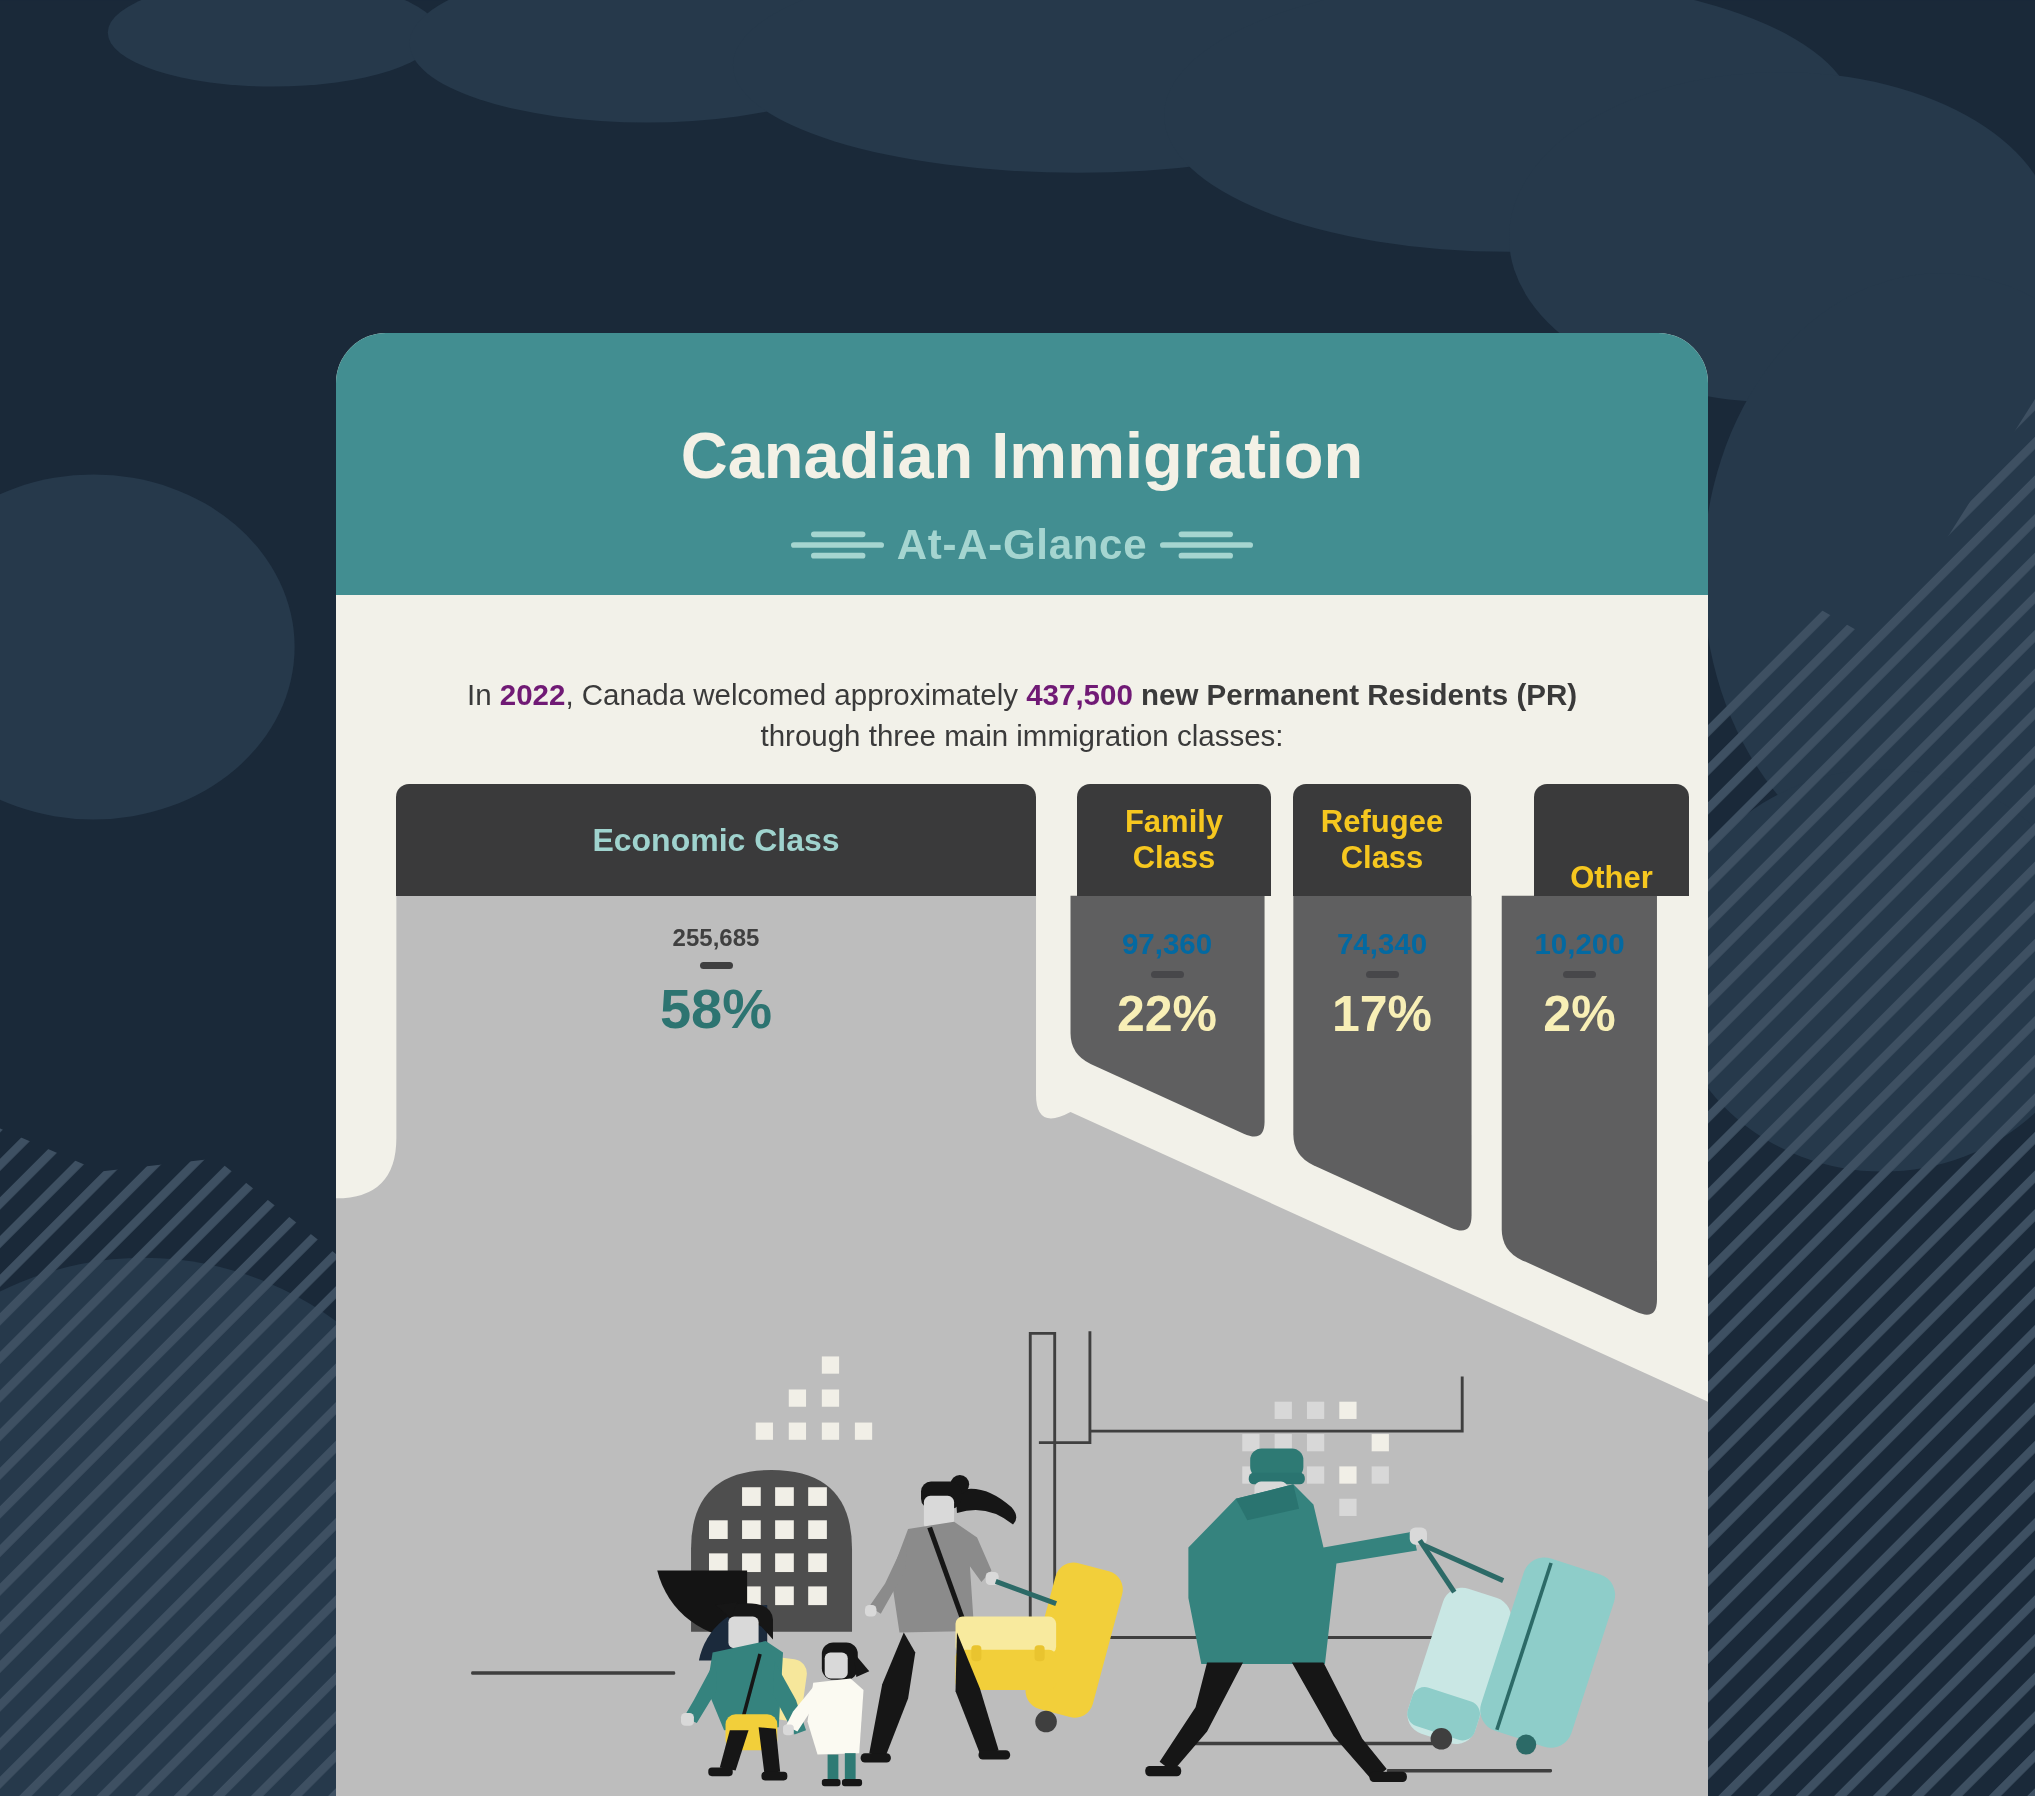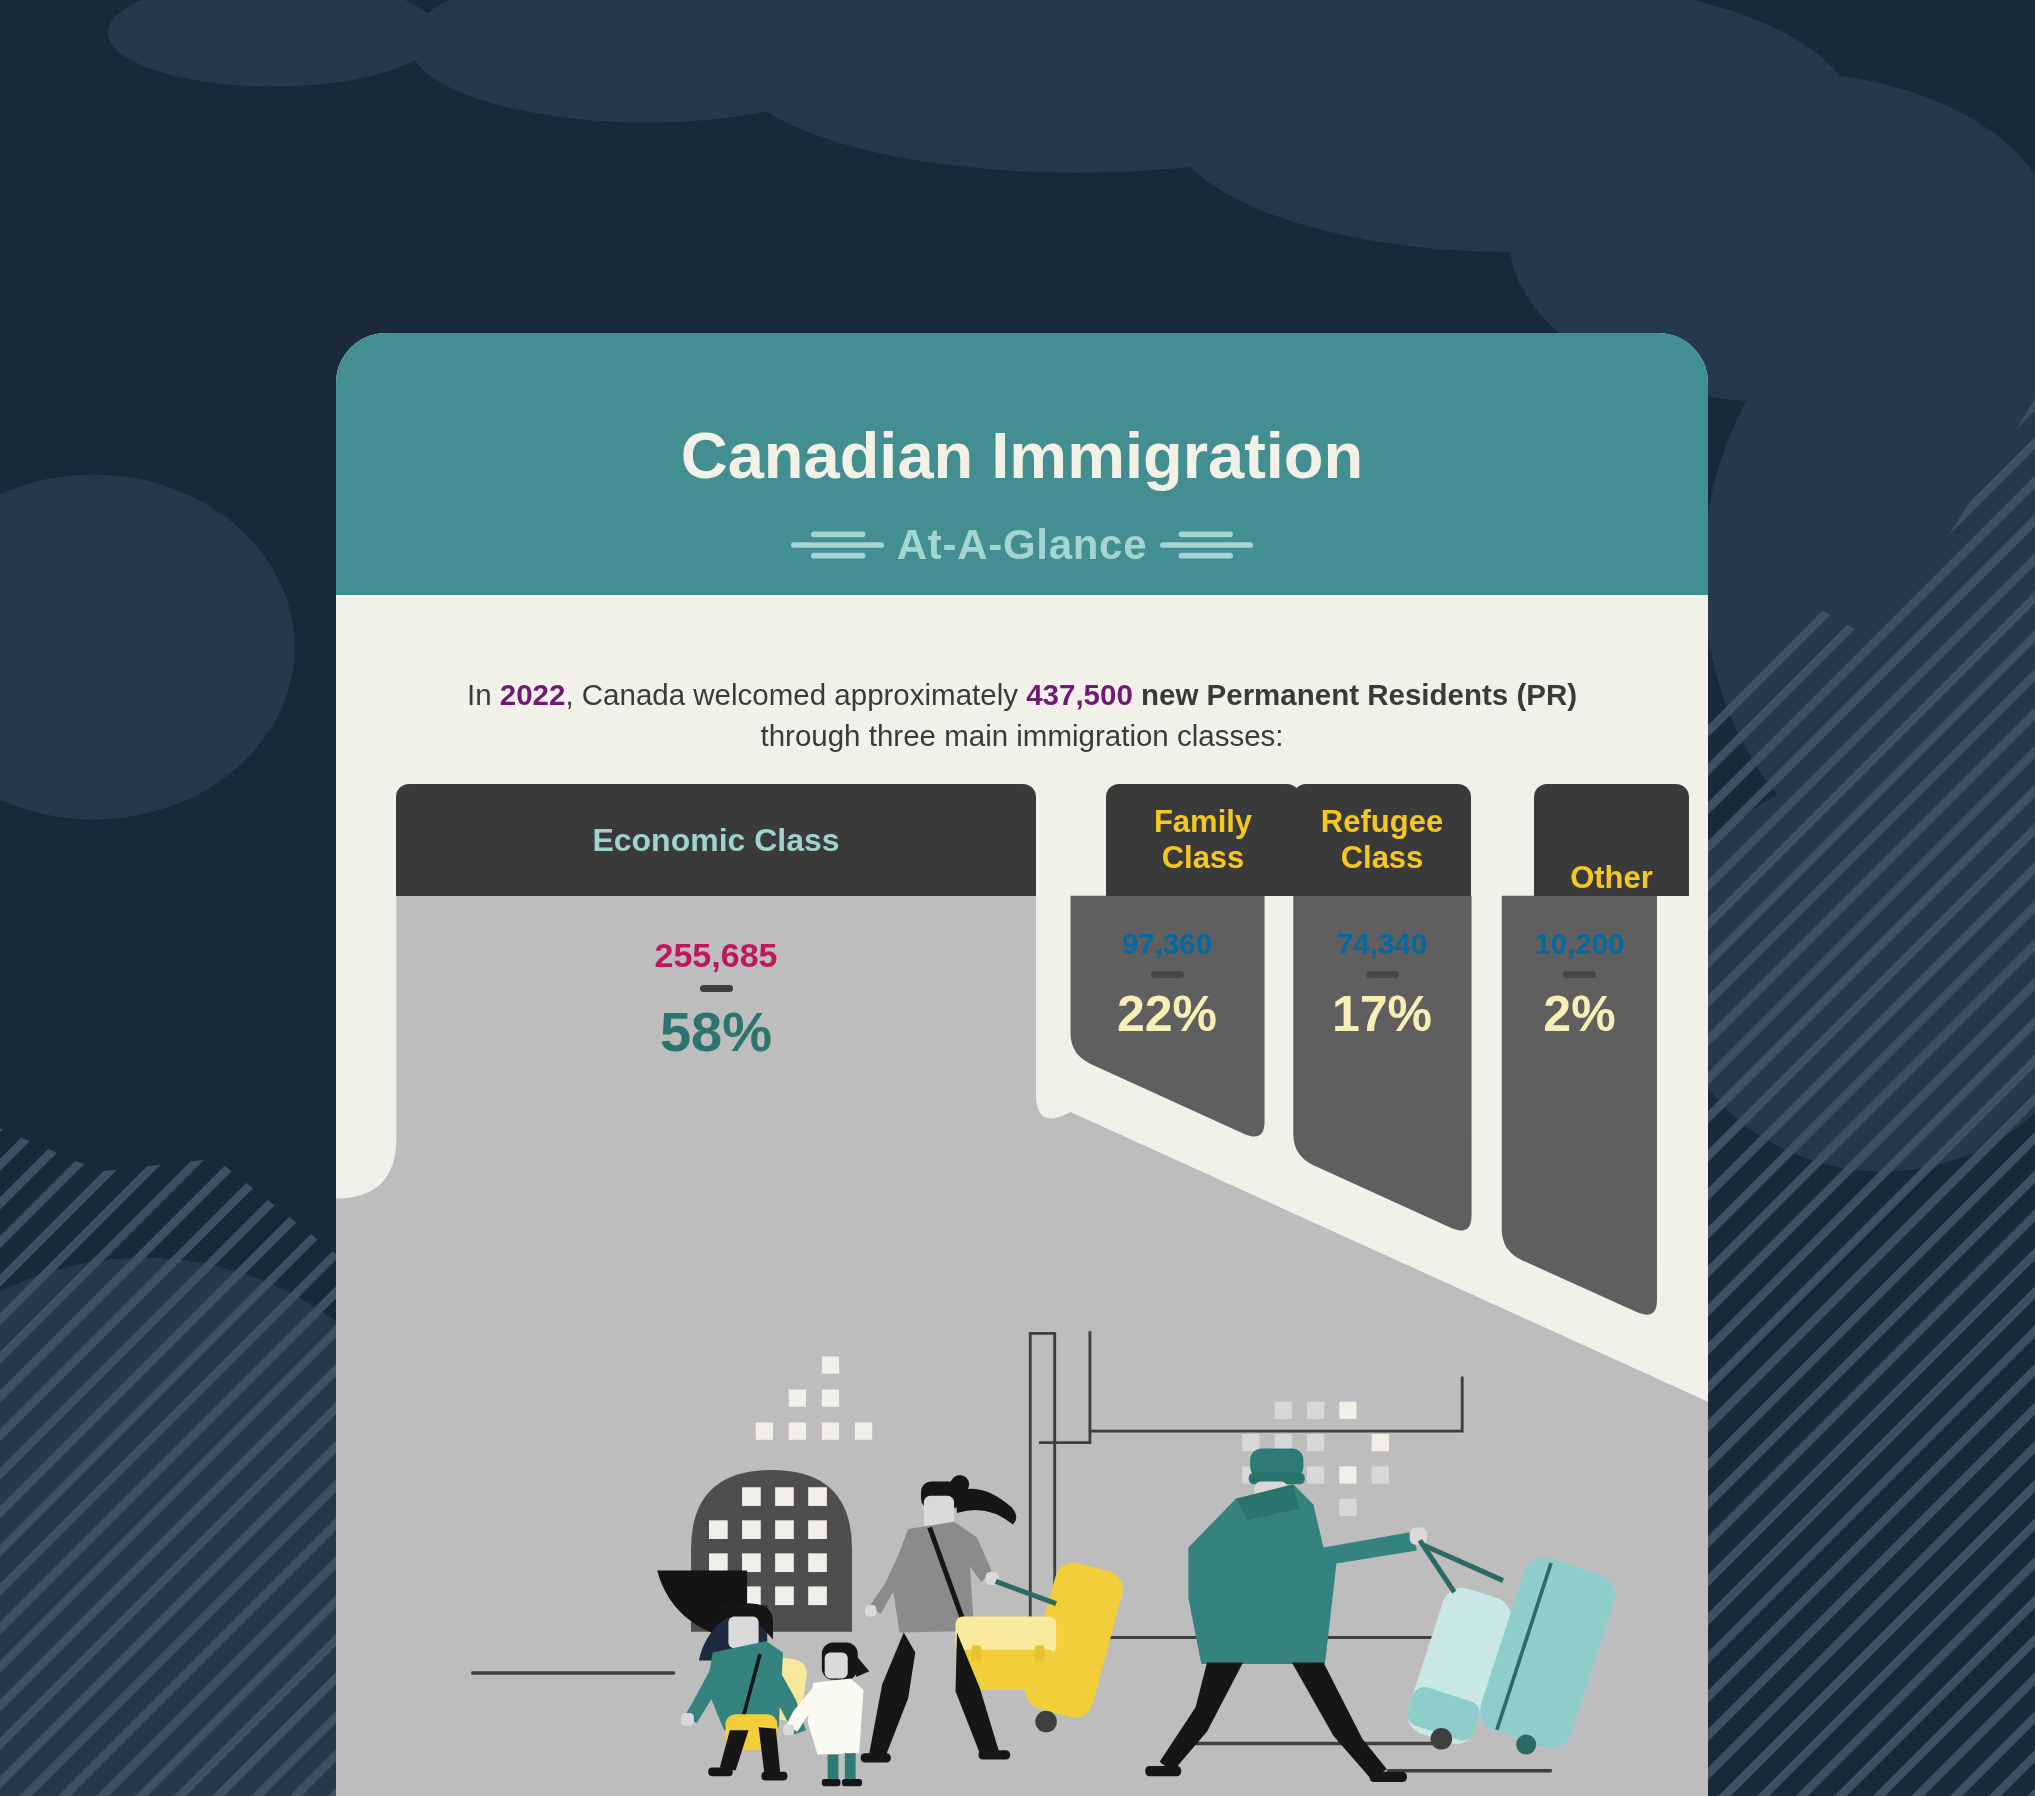--- a/index.html
+++ b/index.html
@@ -23,25 +23,25 @@
          font-size:29.5px;line-height:41px;color:#3a3a3a;}
   .pink{color:#701a75;font-weight:700;}
   .bold{font-weight:700;}
   
   .cardhead{position:absolute;top:451px;height:112px;background:#3a3a3b;
             border-radius:13px 13px 0 0;display:flex;flex-direction:column;
             justify-content:center;align-items:center;z-index:3;}
   #econ-head{left:60px;width:640px;}
   #econ-head .lbl{font-size:32px;font-weight:700;color:#9fd3ce;}
   .small-lbl{font-size:31px;font-weight:700;color:#f6c71f;line-height:36px;text-align:center;}
-  #family-head{left:770px;width:194px;}
+  #family-head{left:741px;width:194px;}
   #refugee-head{left:957px;width:178px;}
   #other-head{left:1166px;width:155px;justify-content:flex-end;padding-top:23px;margin-left:32px;}
   .valcol{position:absolute;z-index:3;text-align:center;}
-  .count-teal{font-size:34px;font-weight:700;color:#be185d;margin-top:12px;}
+  .count-teal{font-size:24px;font-weight:700;color:#404040;}
   .pct-teal{font-size:56px;font-weight:700;color:#2d7471;}
   .count-cream{font-size:29.5px;font-weight:700;color:#0369a1;}
   .pct-cream{font-size:50px;font-weight:700;color:#f8efb6;}
   .dash{display:block;margin:10px auto 7.2px auto;width:33px;height:6.5px;border-radius:3.6px;}
   .dash-dark{background:#3f3f40;}
   .dash-soft{background:#47474a;}
   #illus-svg{position:absolute;left:0;top:0;z-index:2;}
 </style>
 </head>
 <body>

